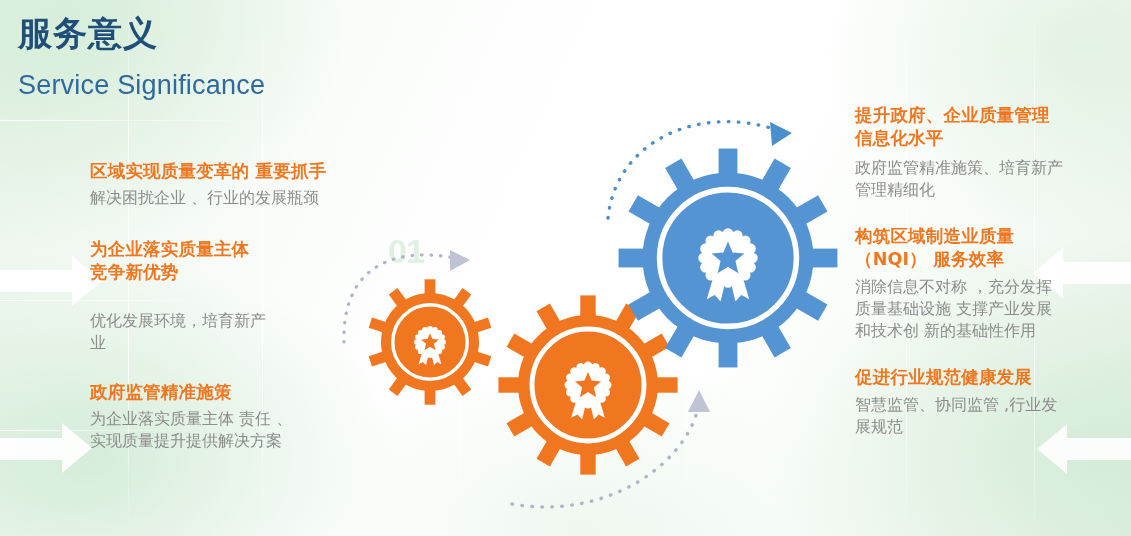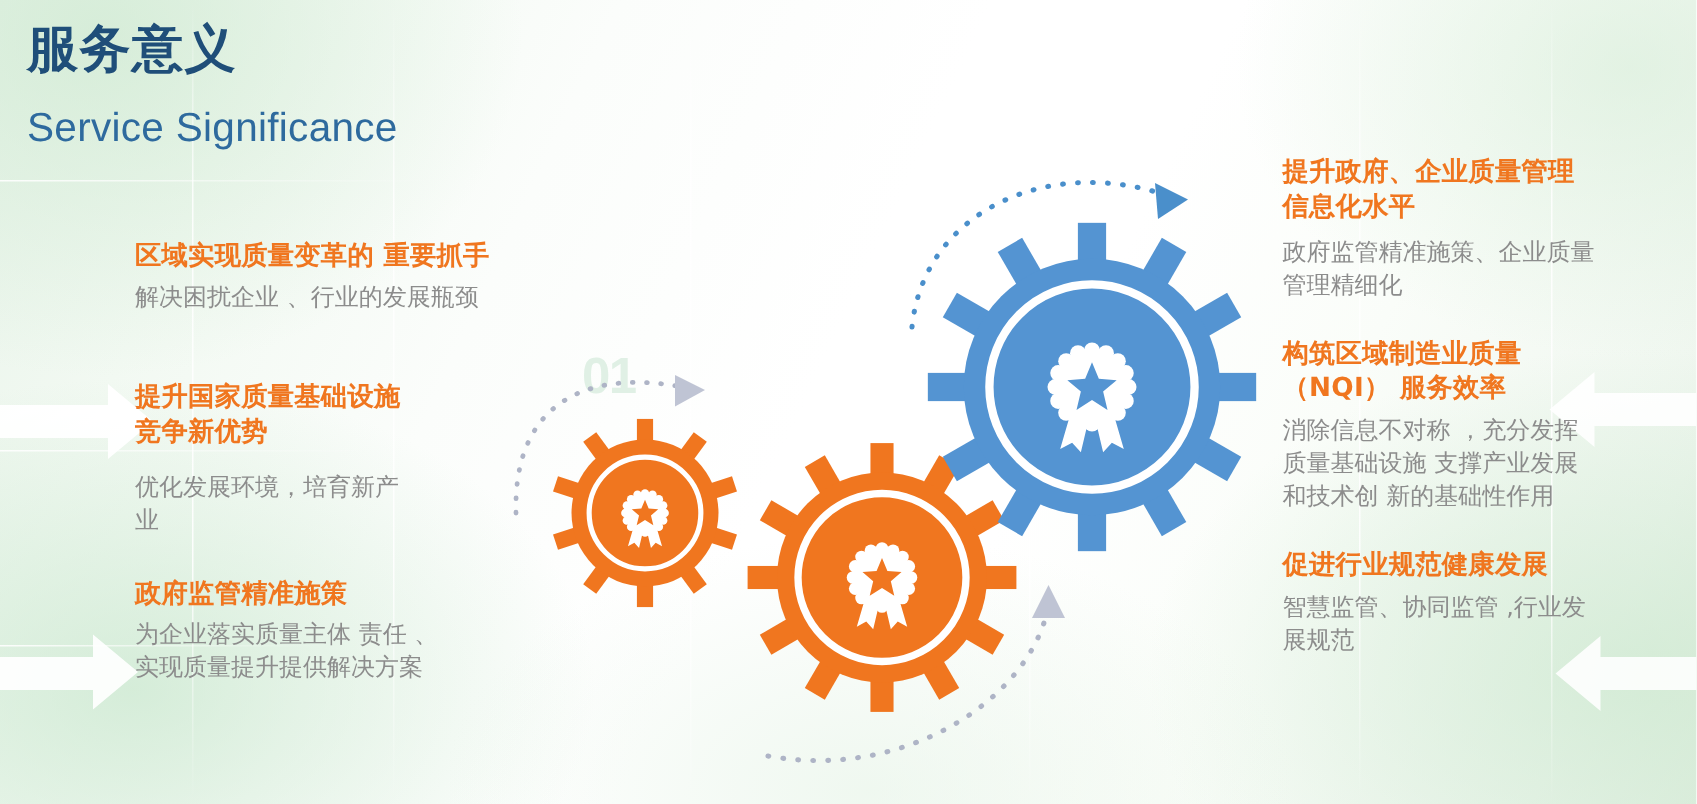--- a/index.html
+++ b/index.html
@@ -65,23 +65,23 @@
     letter-spacing:.2px;
     white-space:pre-line;
   }
   .item-body {
     color:#8C8C8C; font-size:16px; line-height:1.38; margin-top:4px;
     font-family:"DejaVu Sans","Liberation Sans",sans-serif;
     white-space:pre-line;
   }
 
   
-  #col-left .item:nth-child(1) { margin-bottom:44px; }
+  #col-left .item:nth-child(1) { margin-bottom:28px; }
   #col-left .item:nth-child(2) { margin-bottom:26px; }
-  #col-left .item:nth-child(2) .item-body { margin-top:14px; }
+  #col-left .item:nth-child(2) .item-body { margin-top:26px; }
 
   
   #col-right .item:nth-child(1) { margin-bottom:24px; }
   #col-right .item:nth-child(2) { margin-bottom:24px; }
   #col-right .item:nth-child(1) .item-body { margin-top:6px; }
 
   
   #gears { position:absolute; left:0; top:0; width:1131px; height:536px; z-index:4; pointer-events:none; }
 
   
@@ -251,37 +251,37 @@
     <div id="title-cn">服务意义</div>
     <div id="title-en">Service Significance</div>
   </div>
 
   <div class="col" id="col-left">
     <div class="item">
       <div class="item-head">区域实现质量变革的 重要抓手</div>
       <div class="item-body">解决困扰企业 、行业的发展瓶颈</div>
     </div>
     <div class="item">
-      <div class="item-head">提升国家质量基础设施
+      <div class="item-head">为企业落实质量主体
 竞争新优势</div>
       <div class="item-body">优化发展环境，培育新产
 业</div>
     </div>
     <div class="item">
       <div class="item-head">政府监管精准施策</div>
       <div class="item-body">为企业落实质量主体 责任 、
 实现质量提升提供解决方案</div>
     </div>
   </div>
 
   <div class="col" id="col-right">
     <div class="item">
       <div class="item-head">提升政府、企业质量管理
 信息化水平</div>
-      <div class="item-body">政府监管精准施策、企业质量
+      <div class="item-body">政府监管精准施策、培育新产
 管理精细化</div>
     </div>
     <div class="item">
       <div class="item-head">构筑区域制造业质量
 （NQI） 服务效率</div>
       <div class="item-body">消除信息不对称 ，充分发挥
 质量基础设施 支撑产业发展
 和技术创 新的基础性作用</div>
     </div>
     <div class="item">

